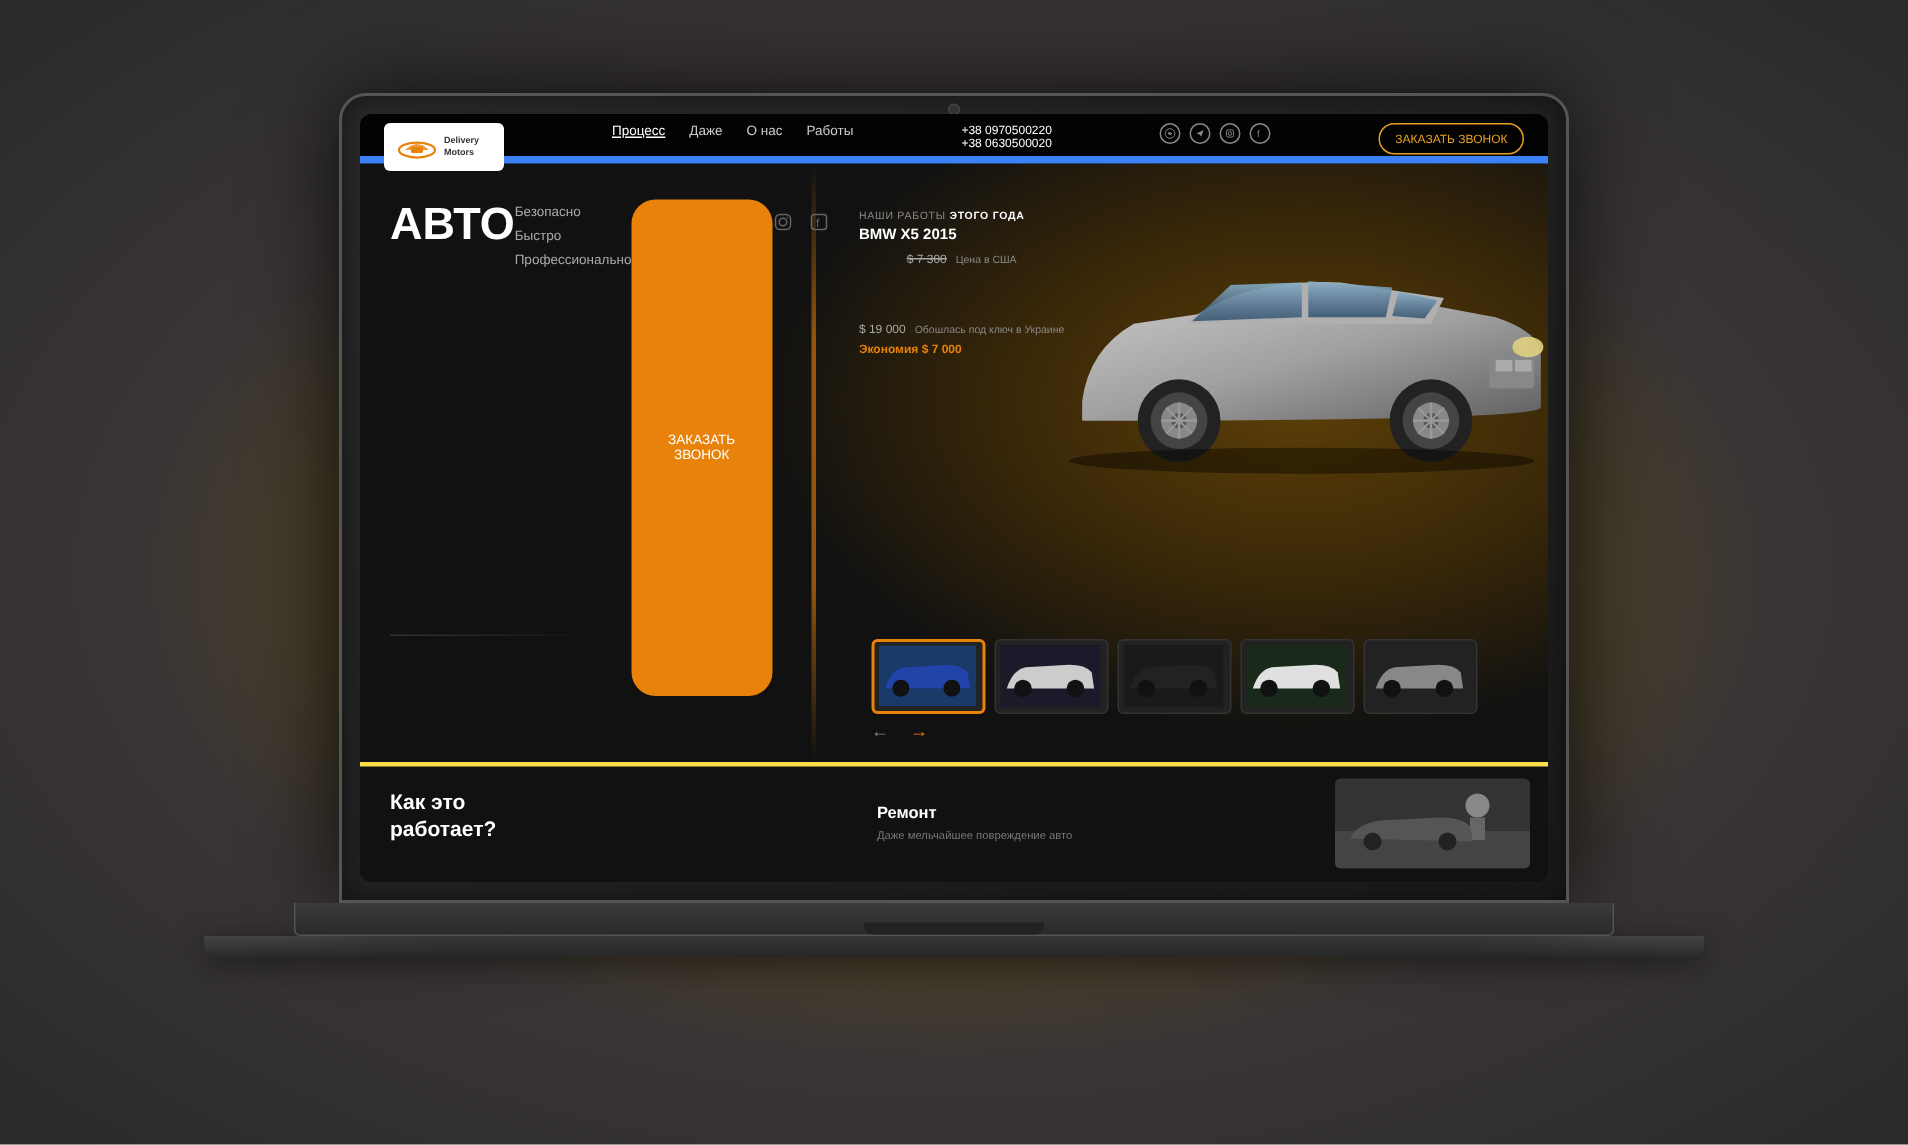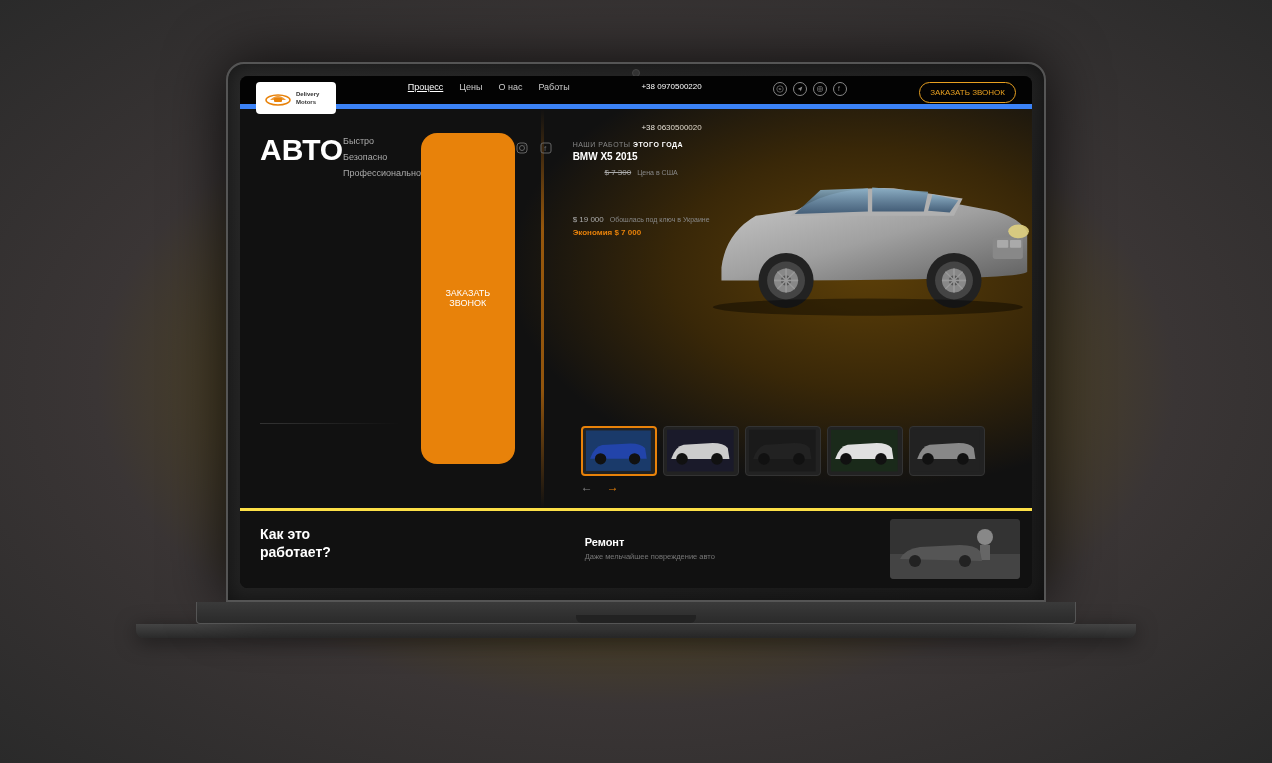--- a/index.html
+++ b/index.html
@@ -142,21 +142,20 @@
       text-decoration: underline;
       color: white;
     }
 
     .nav-phone {
       display: flex;
       flex-direction: column;
       color: white;
       font-size: 8px;
       text-align: right;
-      gap: 32px;
     }
 
     .nav-social {
       display: flex;
       gap: 6px;
       align-items: center;
     }
 
     .social-icon {
       width: 14px;
@@ -470,21 +469,21 @@
               <rect x="10" y="10" width="8" height="4" rx="1" fill="#e8820a"></rect>
             </svg>
             <div class="logo-text-wrap">
               <span style="color:#333;font-size:6px;">Delivery</span><br>
               <span style="color:#333;font-size:6px;font-weight:900;">Motors</span>
             </div>
           </div>
 
           <div class="nav-links">
             <span class="nav-link active">Процесс</span>
-            <span class="nav-link">Цены</span>
+            <span class="nav-link">Даже</span>
             <span class="nav-link">О нас</span>
             <span class="nav-link">Работы</span>
           </div>
 
           <div class="nav-phone">
             <span>+38 0970500220</span>
             <span>+38 0630500020</span>
           </div>
 
           <div class="nav-social">
@@ -517,22 +516,22 @@
 
         <div class="hero">
 
           <div style="position:absolute;right:0;top:0;bottom:0;width:70%;background:radial-gradient(ellipse at 70% 40%, #9a6500 0%, #5a3a00 35%, transparent 65%);opacity:0.55;z-index:0;"></div>
 
           <div class="hero-left">
             <h1 class="hero-title">
               <span>АВТО</span><br>
             </h1>
             <div class="hero-subtitle">
+              <div>Безопасно</div>
               <div>Быстро</div>
-              <div>Безопасно</div>
               <div>Профессионально</div>
             </div>
             <button class="hero-cta">ЗАКАЗАТЬ ЗВОНОК</button>
 
             <div class="hero-social">
               <span class="hero-social-icon">
                 <svg width="14" height="14" viewBox="0 0 14 14">
                     <rect x="2" y="2" width="10" height="10" rx="3" fill="none" stroke="#666" stroke-width="1"></rect>
                     <circle cx="7" cy="7" r="2.5" fill="none" stroke="#666" stroke-width="1"></circle>
                     <circle cx="10" cy="4" r="0.5" fill="#666"></circle>

